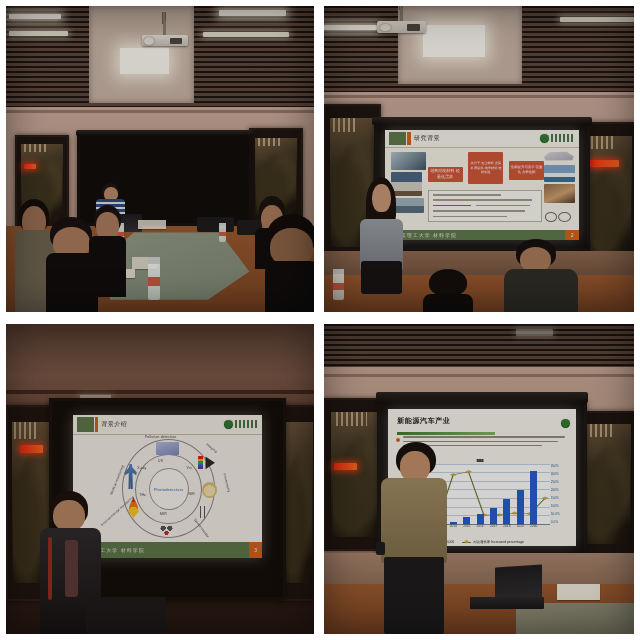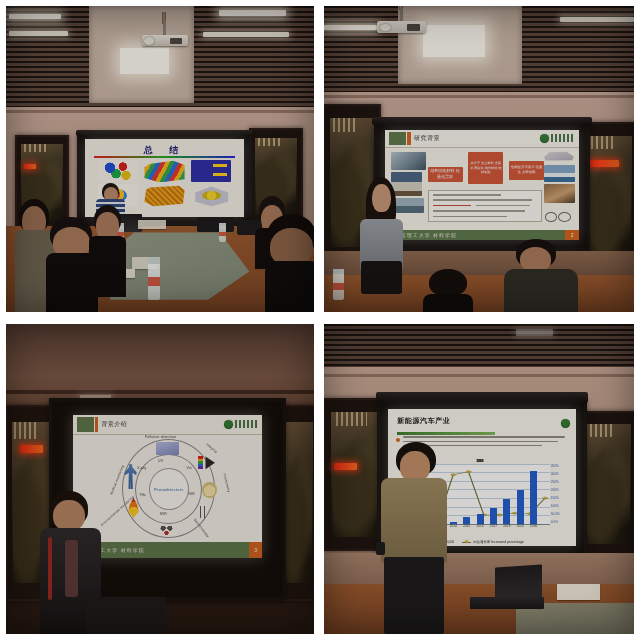--- a/index.html
+++ b/index.html
@@ -257,32 +257,20 @@
         <div class="led" style="left:14%;top:30%;width:24%;height:5%;"></div>
       </div>
       <div class="painting" style="left:79%;top:40%;width:16%;height:30%;">
         <div class="mat"></div>
         <div class="ink"></div>
         <div class="calli"></div>
       </div>
 
       <div class="screen-frame" style="left:23%;top:41%;width:55%;height:29%;">
         <div class="screen-bar" style="top:-5%;"></div>
-        <div class="slide" style="left:3%;top:5%;width:94%;height:88%;">
-          <div class="sum-title">总  结</div>
-          <div class="sum-rule"></div>
-          <div class="sum-grid">
-            <div class="thumb t1"></div>
-            <div class="thumb t2"></div>
-            <div class="thumb t3"></div>
-            <div class="thumb t4"></div>
-            <div class="thumb t5"></div>
-            <div class="thumb t6"></div>
-          </div>
-        </div>
       </div>
 
       <div class="person" style="left:29%;top:58%;width:10%;height:16%;">
         <div class="hair" style="left:22%;top:0;width:56%;height:34%;background:#1b1512;"></div>
         <div class="head" style="left:27%;top:8%;width:46%;height:28%;background:#b98a6c;"></div>
         <div class="torso" style="left:2%;top:32%;width:96%;height:68%;
              background:repeating-linear-gradient(180deg,#2c4a7e 0 3px,#dfe3ea 3px 5px);
              border-radius:4px 4px 0 0;"></div>
       </div>
 

